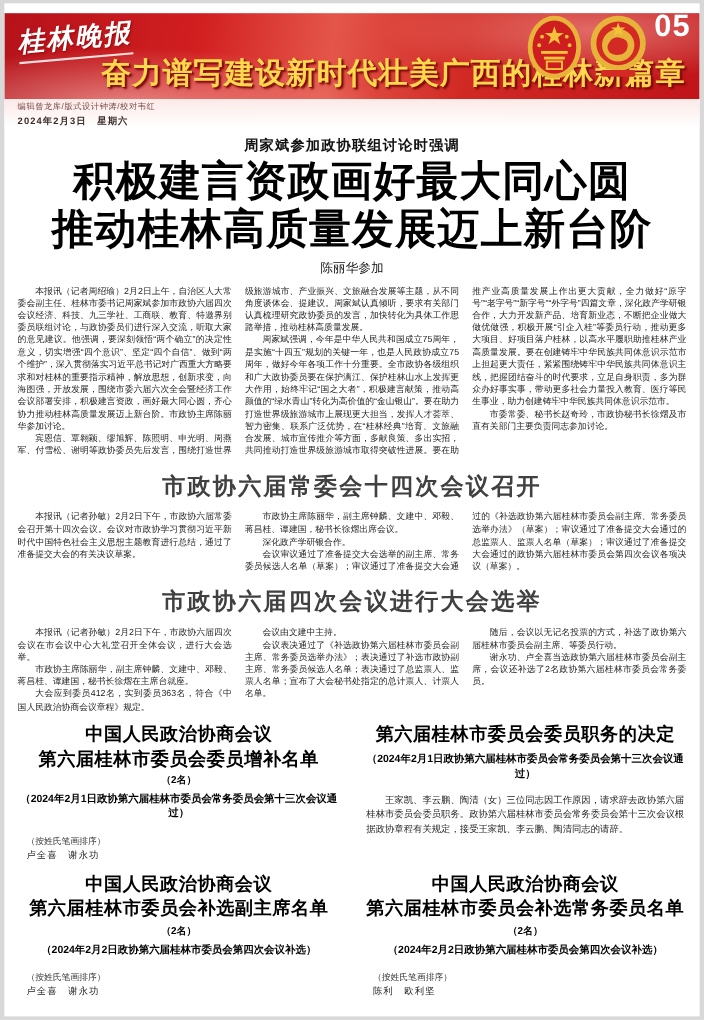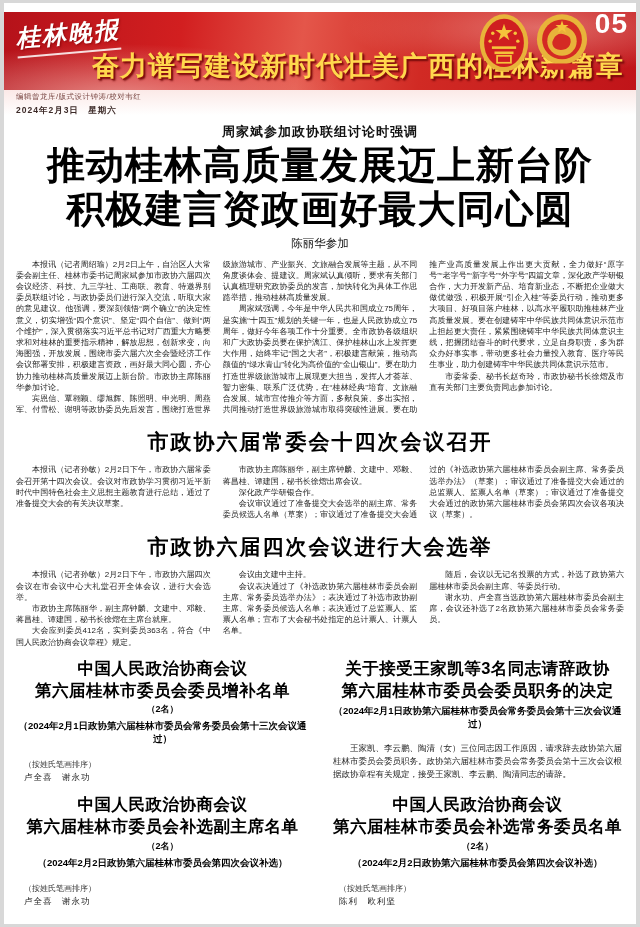--- a/index.html
+++ b/index.html
@@ -49,21 +49,21 @@
 
   .cols3 {
     column-count:3; column-gap:12px;
     text-align:justify; color:#1d1d1d;
     font-size:8px; line-height:11.2px;
   }
   .cols3 p { text-indent:2em; margin:0; }
 
   
   .h2 {
-    text-align:center; font-size:21px; font-weight:bold; color:#000000;
+    text-align:center; font-size:21px; font-weight:bold; color:#404040;
     letter-spacing:2px; margin:13px 0 8px 0;
   }
   .article-body { padding:0 12px; }
 
   
   .notice-grid {
     display:grid; grid-template-columns:1fr 1fr; column-gap:26px;
     padding:0 14px; margin-top:10px;
   }
   .notice { margin-bottom:10px; }
@@ -112,22 +112,22 @@
     <div class="page-no">05</div>
   </header>
 
   <div class="meta-strip">
     <div class="editor-line">编辑曾龙库/版式设计钟涛/校对韦红</div>
     <div class="date-line">2024年2月3日　星期六</div>
   </div>
 
   <article class="lead">
     <div class="kicker">周家斌参加政协联组讨论时强调</div>
+    <div class="headline">积极建言资政画好最大同心圆</div>
     <div class="headline">推动桂林高质量发展迈上新台阶</div>
-    <div class="headline">积极建言资政画好最大同心圆</div>
     <div class="subhead">陈丽华参加</div>
     <div class="cols3" style="text-align:justify;">
         <p>本报讯（记者周绍瑜）2月2日上午，自治区人大常委会副主任、桂林市委书记周家斌参加市政协六届四次会议经济、科技、九三学社、工商联、教育、特邀界别委员联组讨论，与政协委员们进行深入交流，听取大家的意见建议。他强调，要深刻领悟“两个确立”的决定性意义，切实增强“四个意识”、坚定“四个自信”、做到“两个维护”，深入贯彻落实习近平总书记对广西重大方略要求和对桂林的重要指示精神，解放思想，创新求变，向海图强，开放发展，围绕市委六届六次全会暨经济工作会议部署安排，积极建言资政，画好最大同心圆，齐心协力推动桂林高质量发展迈上新台阶。市政协主席陈丽华参加讨论。</p>
         <p>宾恩信、覃翱颖、缪旭辉、陈照明、申光明、周燕军、付雪松、谢明等政协委员先后发言，围绕打造世界级旅游城市、产业振兴、文旅融合发展等主题，从不同角度谈体会、提建议。周家斌认真倾听，要求有关部门认真梳理研究政协委员的发言，加快转化为具体工作思路举措，推动桂林高质量发展。</p>
         <p>周家斌强调，今年是中华人民共和国成立75周年，是实施“十四五”规划的关键一年，也是人民政协成立75周年，做好今年各项工作十分重要。全市政协各级组织和广大政协委员要在保护漓江、保护桂林山水上发挥更大作用，始终牢记“国之大者”，积极建言献策，推动高颜值的“绿水青山”转化为高价值的“金山银山”。要在助力打造世界级旅游城市上展现更大担当，发挥人才荟萃、智力密集、联系广泛优势，在“桂林经典”培育、文旅融合发展、城市宣传推介等方面，多献良策、多出实招，共同推动打造世界级旅游城市取得突破性进展。要在助推产业高质量发展上作出更大贡献，全力做好“原字号”“老字号”“新字号”“外字号”四篇文章，深化政产学研银合作，大力开发新产品、培育新业态，不断把企业做大做优做强，积极开展“引企入桂”等委员行动，推动更多大项目、好项目落户桂林，以高水平履职助推桂林产业高质量发展。要在创建铸牢中华民族共同体意识示范市上担起更大责任，紧紧围绕铸牢中华民族共同体意识主线，把握团结奋斗的时代要求，立足自身职责，多为群众办好事实事，带动更多社会力量投入教育、医疗等民生事业，助力创建铸牢中华民族共同体意识示范市。</p>
         <p>市委常委、秘书长赵奇玲，市政协秘书长徐熠及市直有关部门主要负责同志参加讨论。</p>
       </div>
   </article>
 
   <article>
@@ -162,21 +162,20 @@
     <div class="notice">
       <div class="notice-title">中国人民政治协商会议</div>
       <div class="notice-title">第六届桂林市委员会委员增补名单</div>
       <div class="notice-count slot">（2名）</div>
       <div class="notice-approval slot">（2024年2月1日政协第六届桂林市委员会常务委员会第十三次会议通过）</div>
       <div class="notice-note slot">（按姓氏笔画排序）</div>
       <div class="notice-names slot">卢全喜　谢永功</div>
     </div>
 
     <div class="notice">
-      <div class="notice-title">关于接受王家凯等3名同志请辞政协</div>
       <div class="notice-title">第六届桂林市委员会委员职务的决定</div>
       <div class="notice-approval slot">（2024年2月1日政协第六届桂林市委员会常务委员会第十三次会议通过）</div>
       <div class="notice-body slot">王家凯、李云鹏、陶清（女）三位同志因工作原因，请求辞去政协第六届桂林市委员会委员职务。政协第六届桂林市委员会常务委员会第十三次会议根据政协章程有关规定，接受王家凯、李云鹏、陶清同志的请辞。</div>
     </div>
 
     <div class="notice">
       <div class="notice-title">中国人民政治协商会议</div>
       <div class="notice-title">第六届桂林市委员会补选副主席名单</div>
       <div class="notice-count slot">（2名）</div>
       <div class="notice-approval slot">（2024年2月2日政协第六届桂林市委员会第四次会议补选）</div>

